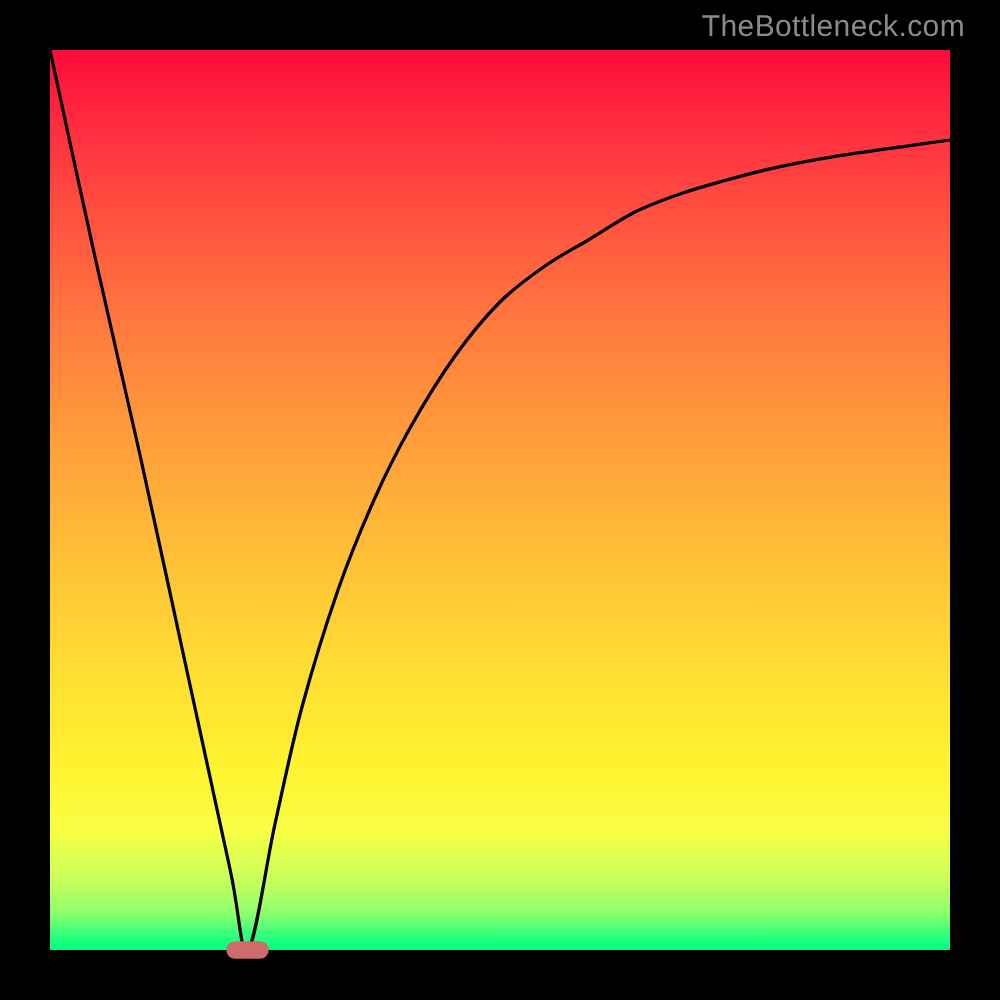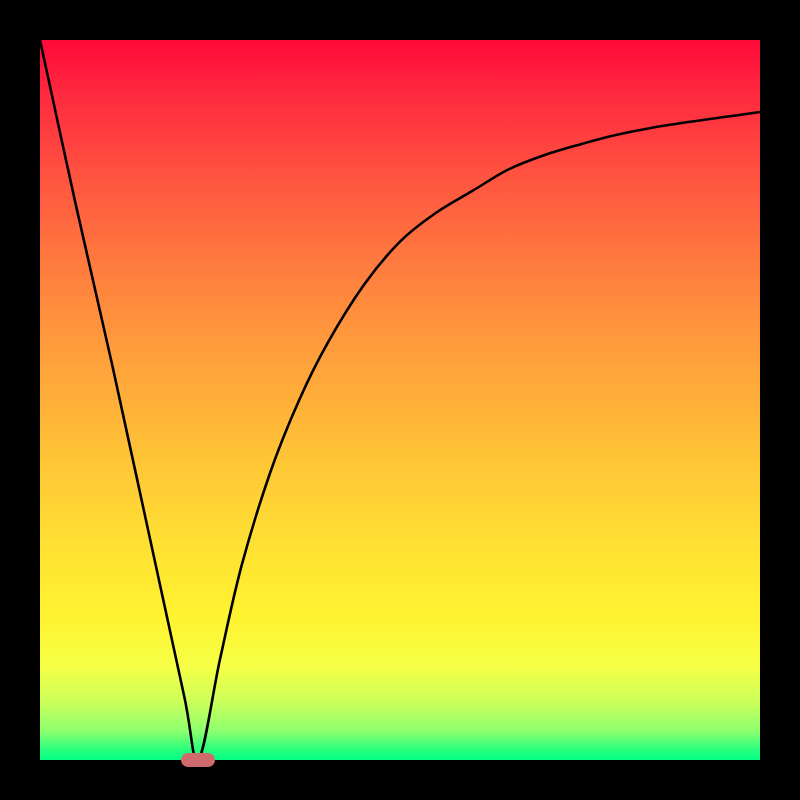--- a/index.html
+++ b/index.html
@@ -67,20 +67,21 @@
     height: 14px;
     background: #cf6a6d;
     border-radius: 7px;
   }
 </style>
 </head>
 <body>
 
 <div class="chart-frame">
 
+  <div class="watermark">TheBottleneck.com</div>
 
   <div class="plot-area">
 
     <svg class="curve" viewBox="0 0 720 720" preserveAspectRatio="none">
       <path id="curve-path" fill="none" stroke="#000" stroke-width="2.6" stroke-linecap="round" stroke-linejoin="round" d="M 0.00 0.00 C 6.00 27.60, 24.00 111.60, 36.00 165.60 C 48.00 219.60, 60.00 270.00, 72.00 324.00 C 84.00 378.00, 96.00 434.40, 108.00 489.60 C 120.00 544.80, 135.60 616.80, 144.00 655.20 C 152.40 693.60, 152.40 726.00, 158.40 720.00 C 164.40 714.00, 172.80 651.60, 180.00 619.20 C 187.20 586.80, 193.20 556.80, 201.60 525.60 C 210.00 494.40, 220.80 459.60, 230.40 432.00 C 240.00 404.40, 249.60 381.60, 259.20 360.00 C 268.80 338.40, 277.20 321.60, 288.00 302.40 C 298.80 283.20, 312.00 261.60, 324.00 244.80 C 336.00 228.00, 348.00 213.60, 360.00 201.60 C 372.00 189.60, 384.00 181.20, 396.00 172.80 C 408.00 164.40, 420.00 158.40, 432.00 151.20 C 444.00 144.00, 456.00 135.60, 468.00 129.60 C 480.00 123.60, 492.00 119.40, 504.00 115.20 C 516.00 111.00, 528.00 107.76, 540.00 104.40 C 552.00 101.04, 564.00 97.80, 576.00 95.04 C 588.00 92.28, 600.00 90.00, 612.00 87.84 C 624.00 85.68, 636.00 83.88, 648.00 82.08 C 660.00 80.28, 672.00 78.72, 684.00 77.04 C 696.00 75.36, 714.00 72.84, 720.00 72.00"></path>
     </svg>
 
     <div id="marker" class="marker" style="left: 141.4px; top: 713px;"></div>
 
   </div>

